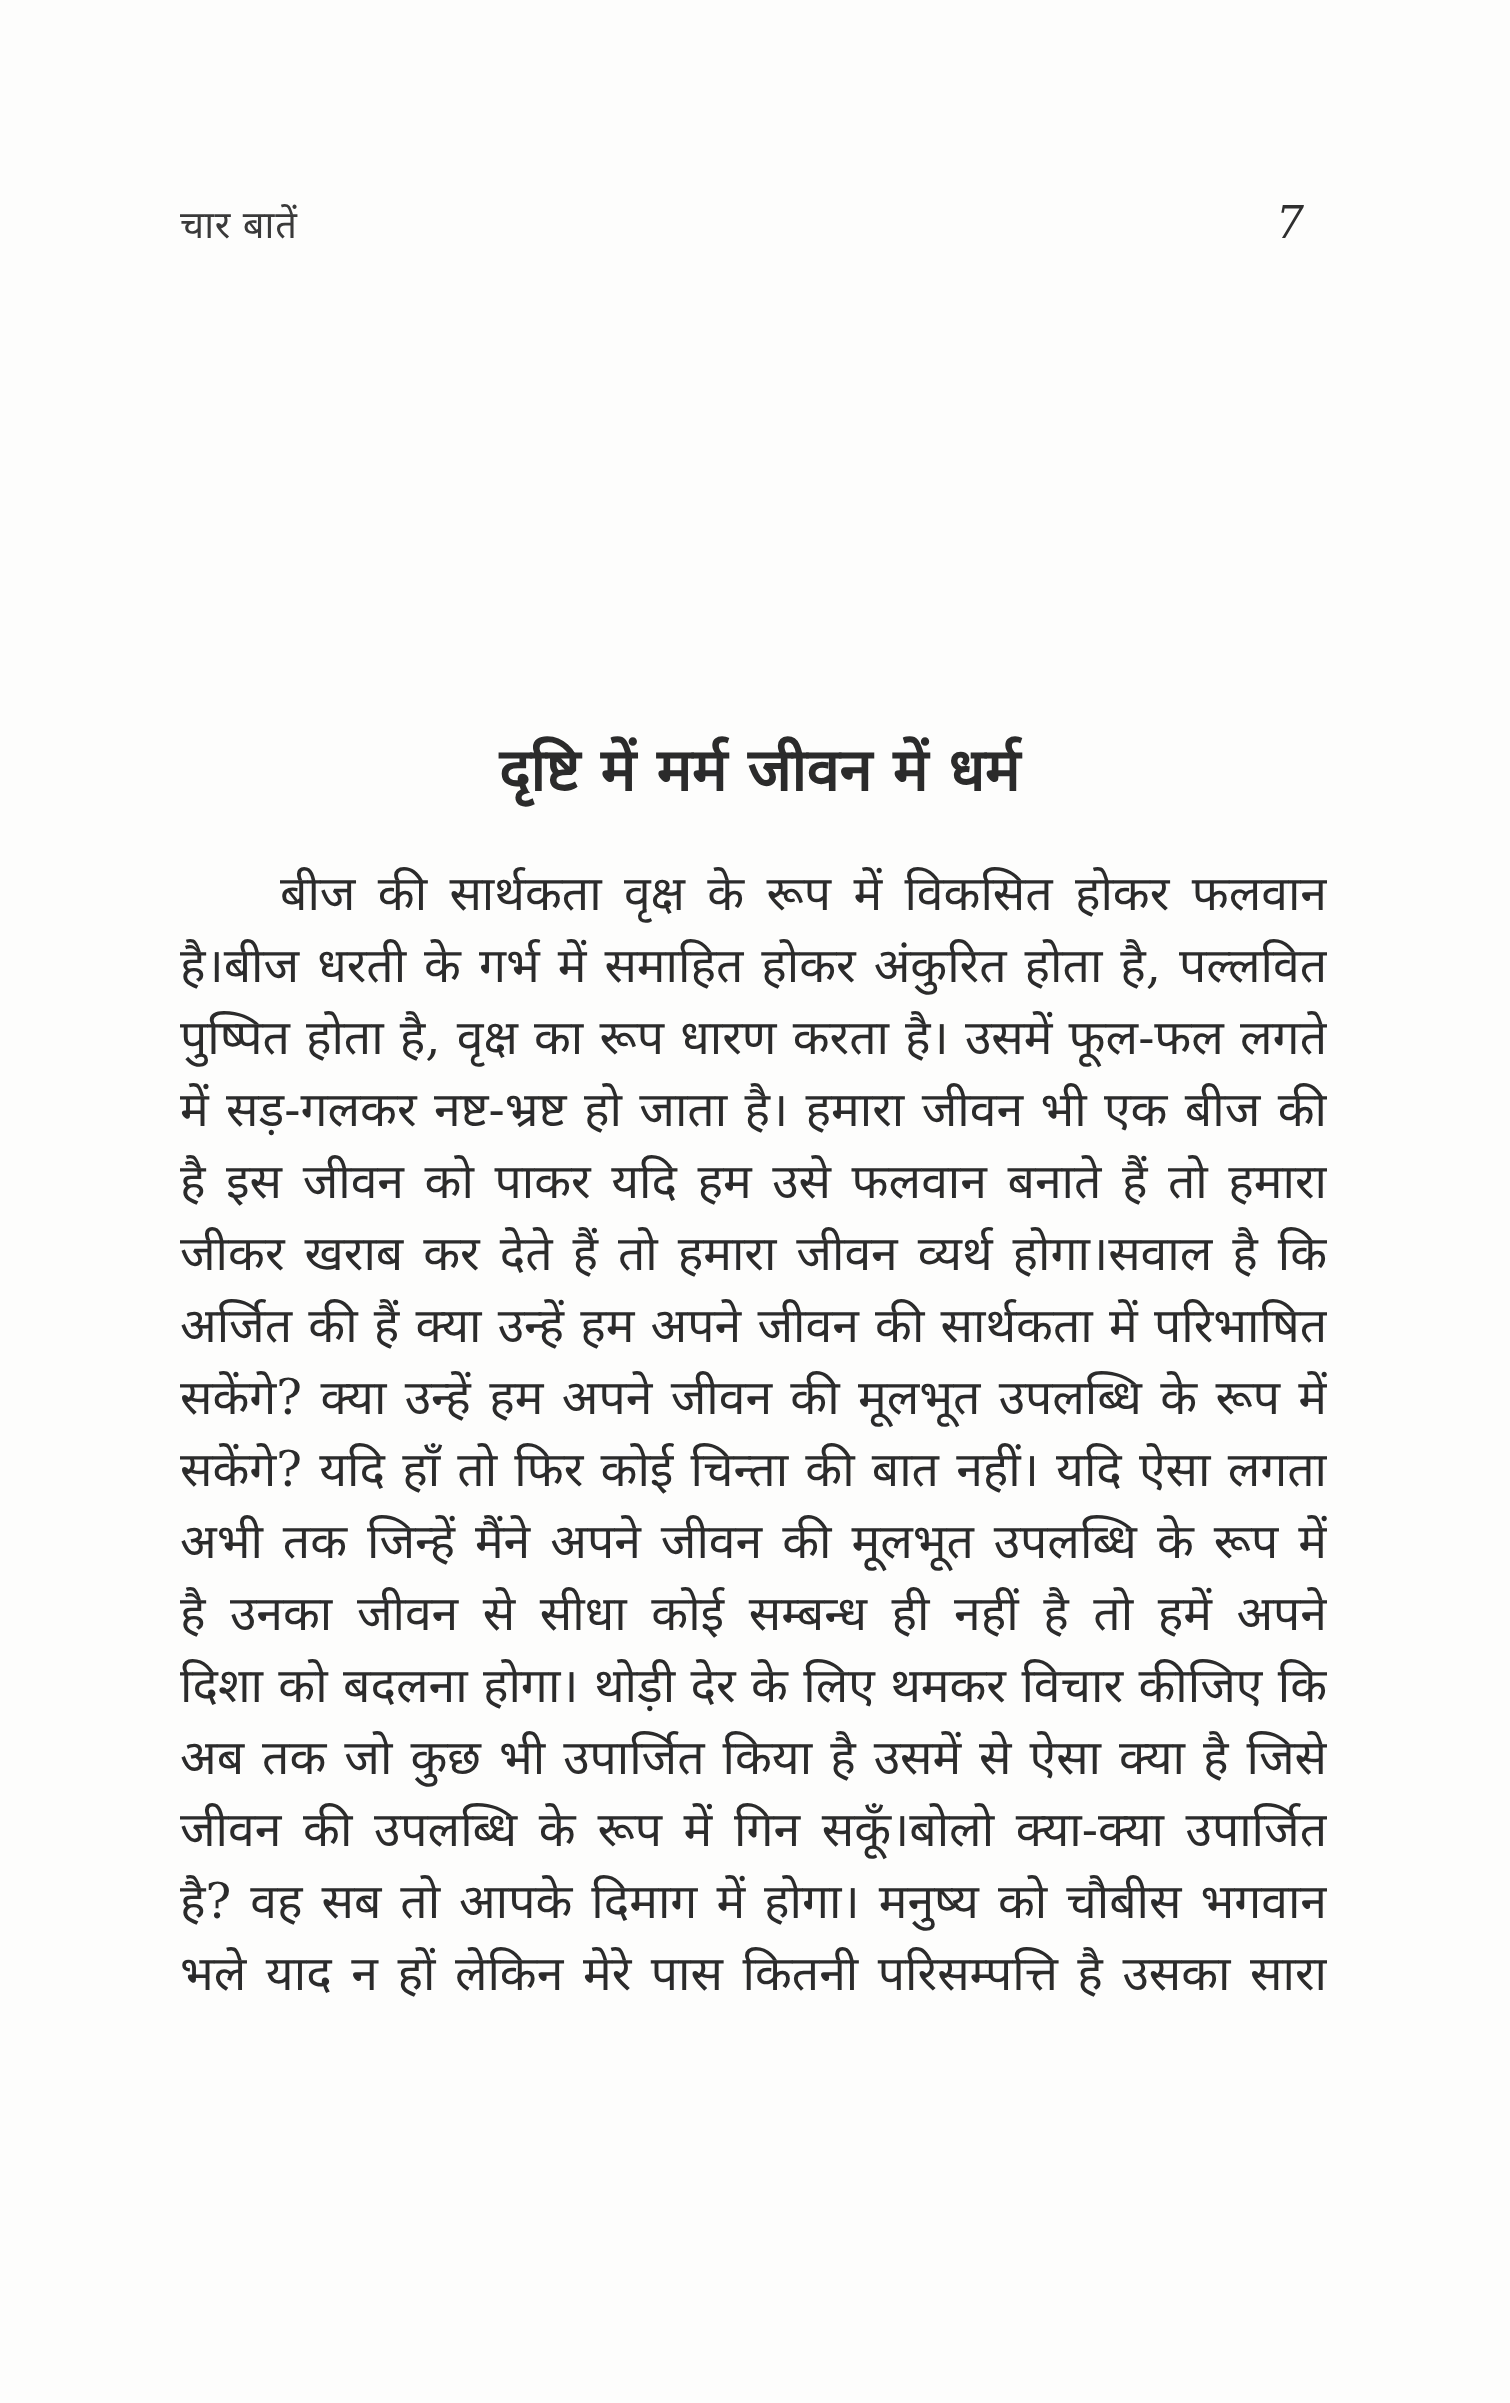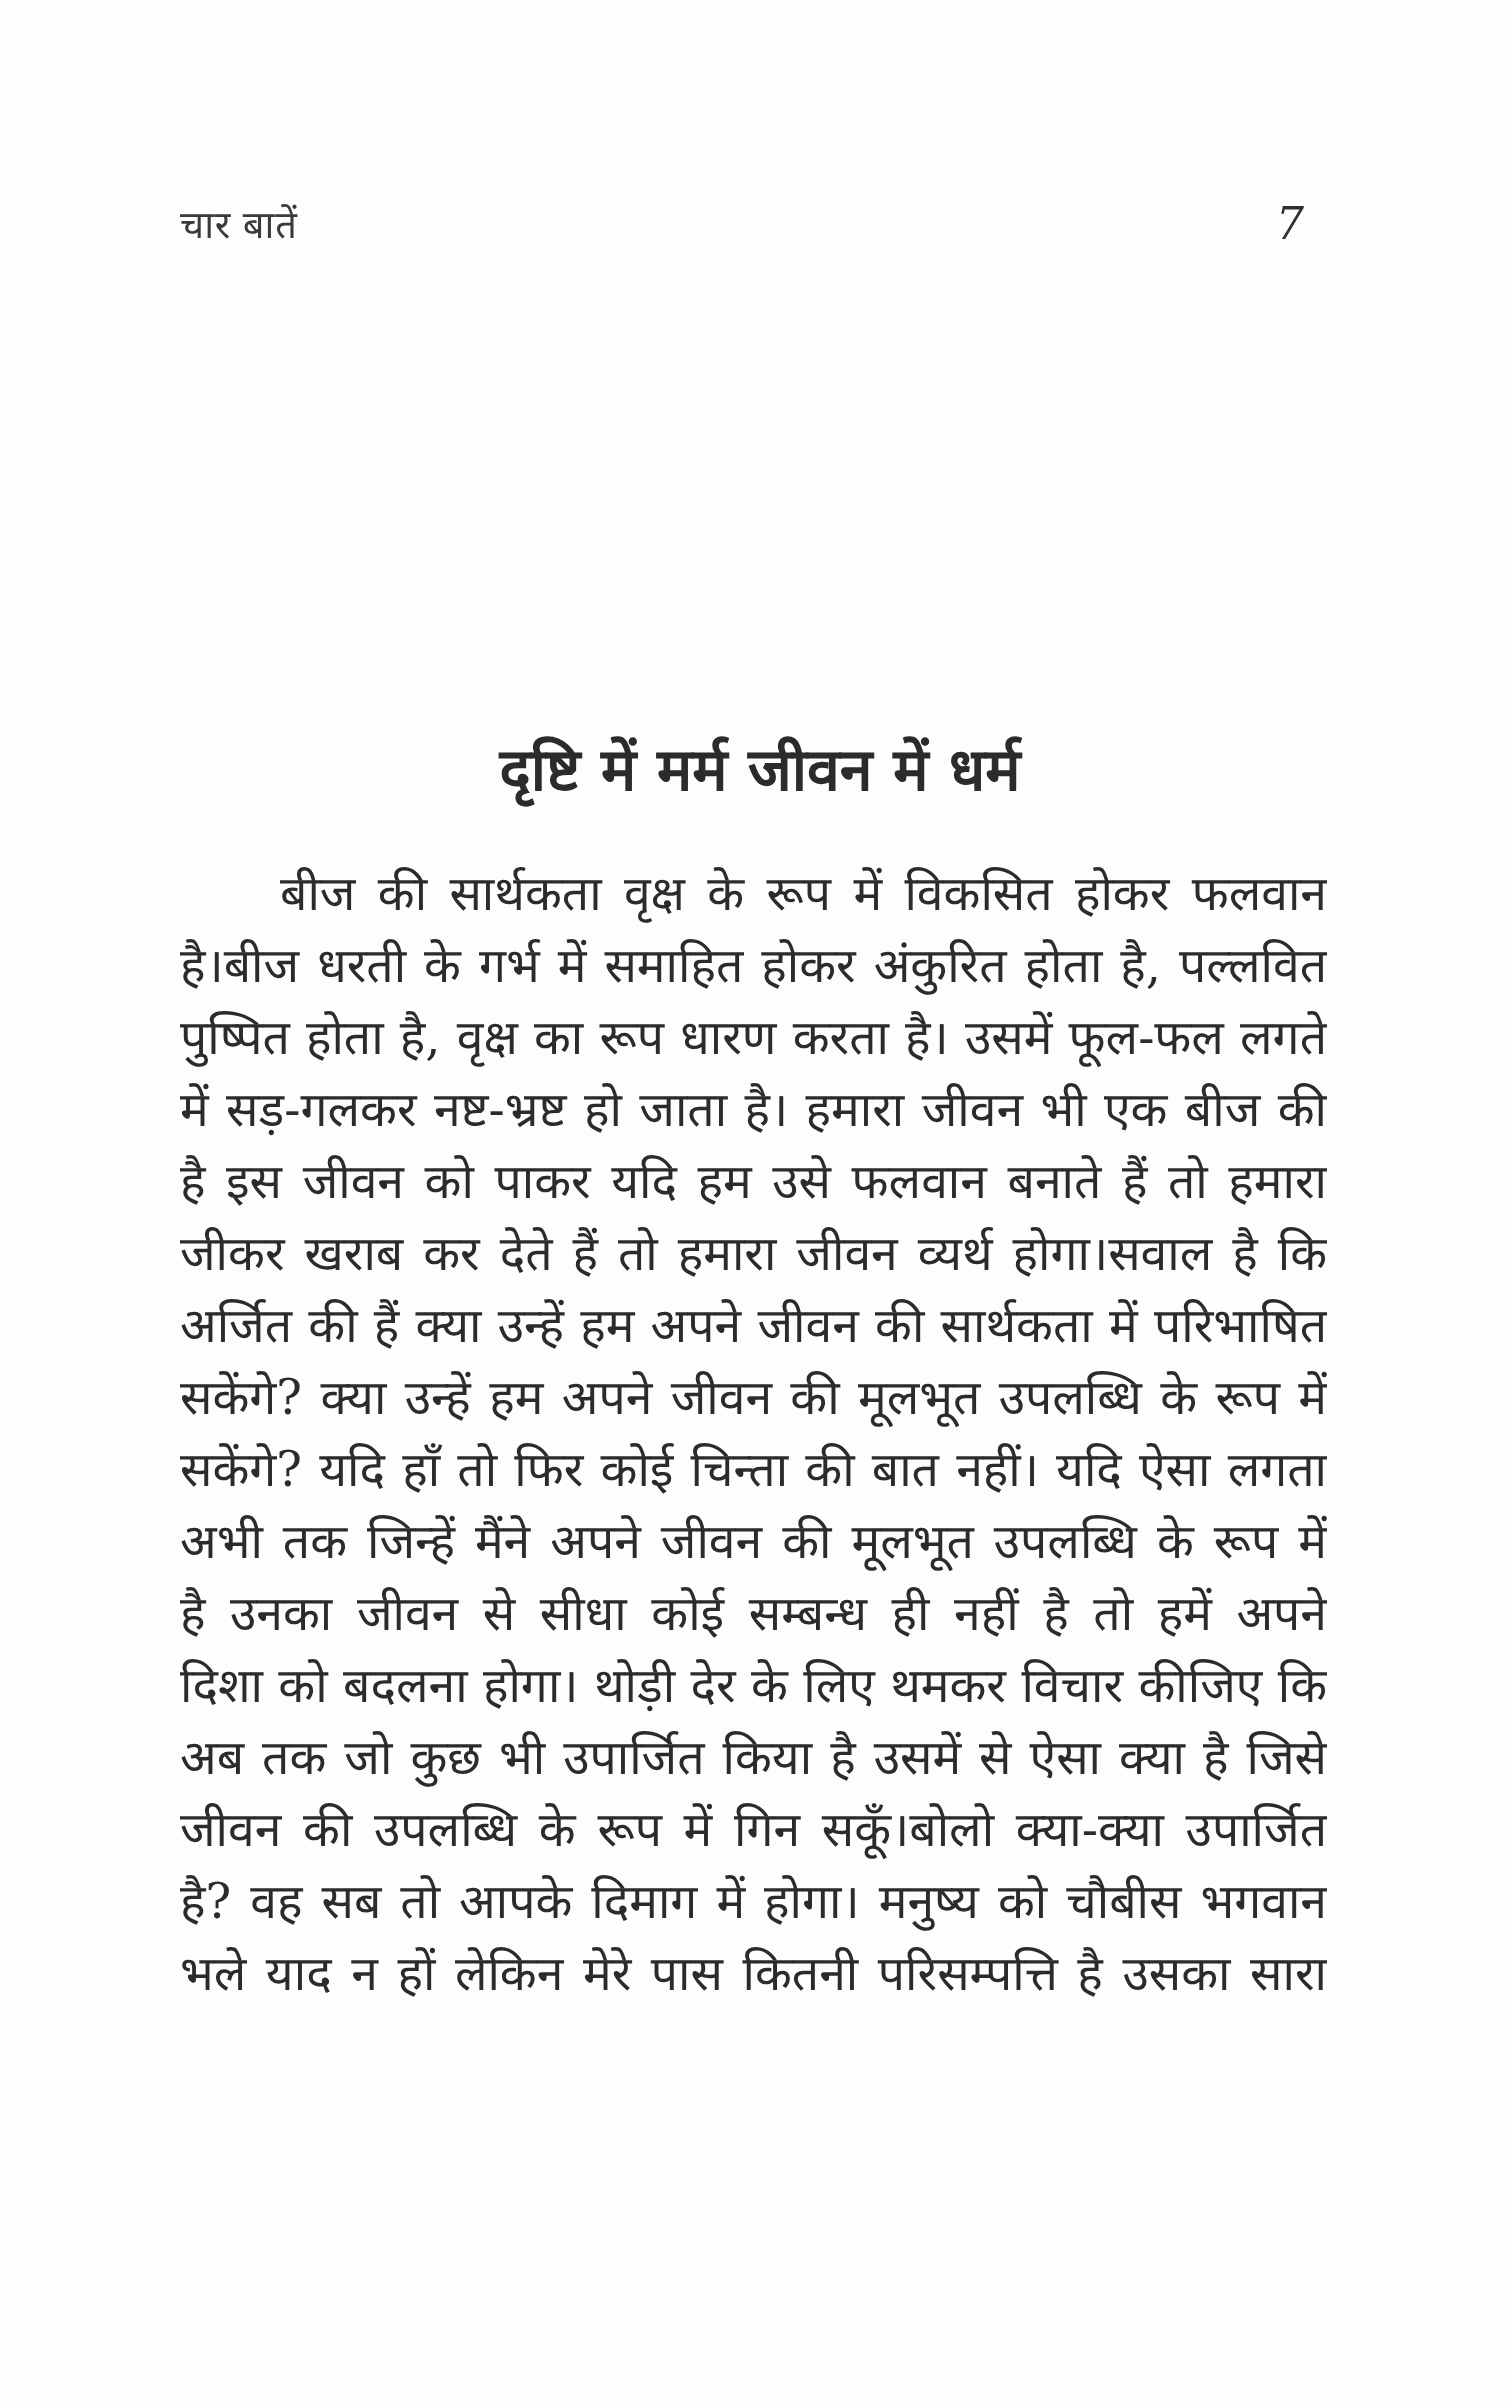--- a/index.html
+++ b/index.html
@@ -19,21 +19,21 @@
     background: var(--bg);
     overflow: hidden;
   }
   .page-header {
     position: absolute;
     top: 197px;
     left: 180px;
     right: 185px;
     display: flex;
     justify-content: space-between;
-    align-items: flex-end;
+    align-items: flex-start;
   }
   .running-title {
     font-family: "Liberation Sans", sans-serif;
     font-size: 38px;
     letter-spacing: 0.9px;
     color: #3a3a3a;
   }
   .page-number {
     font-family: "DejaVu Serif", "Liberation Serif", serif;
     font-style: italic;

